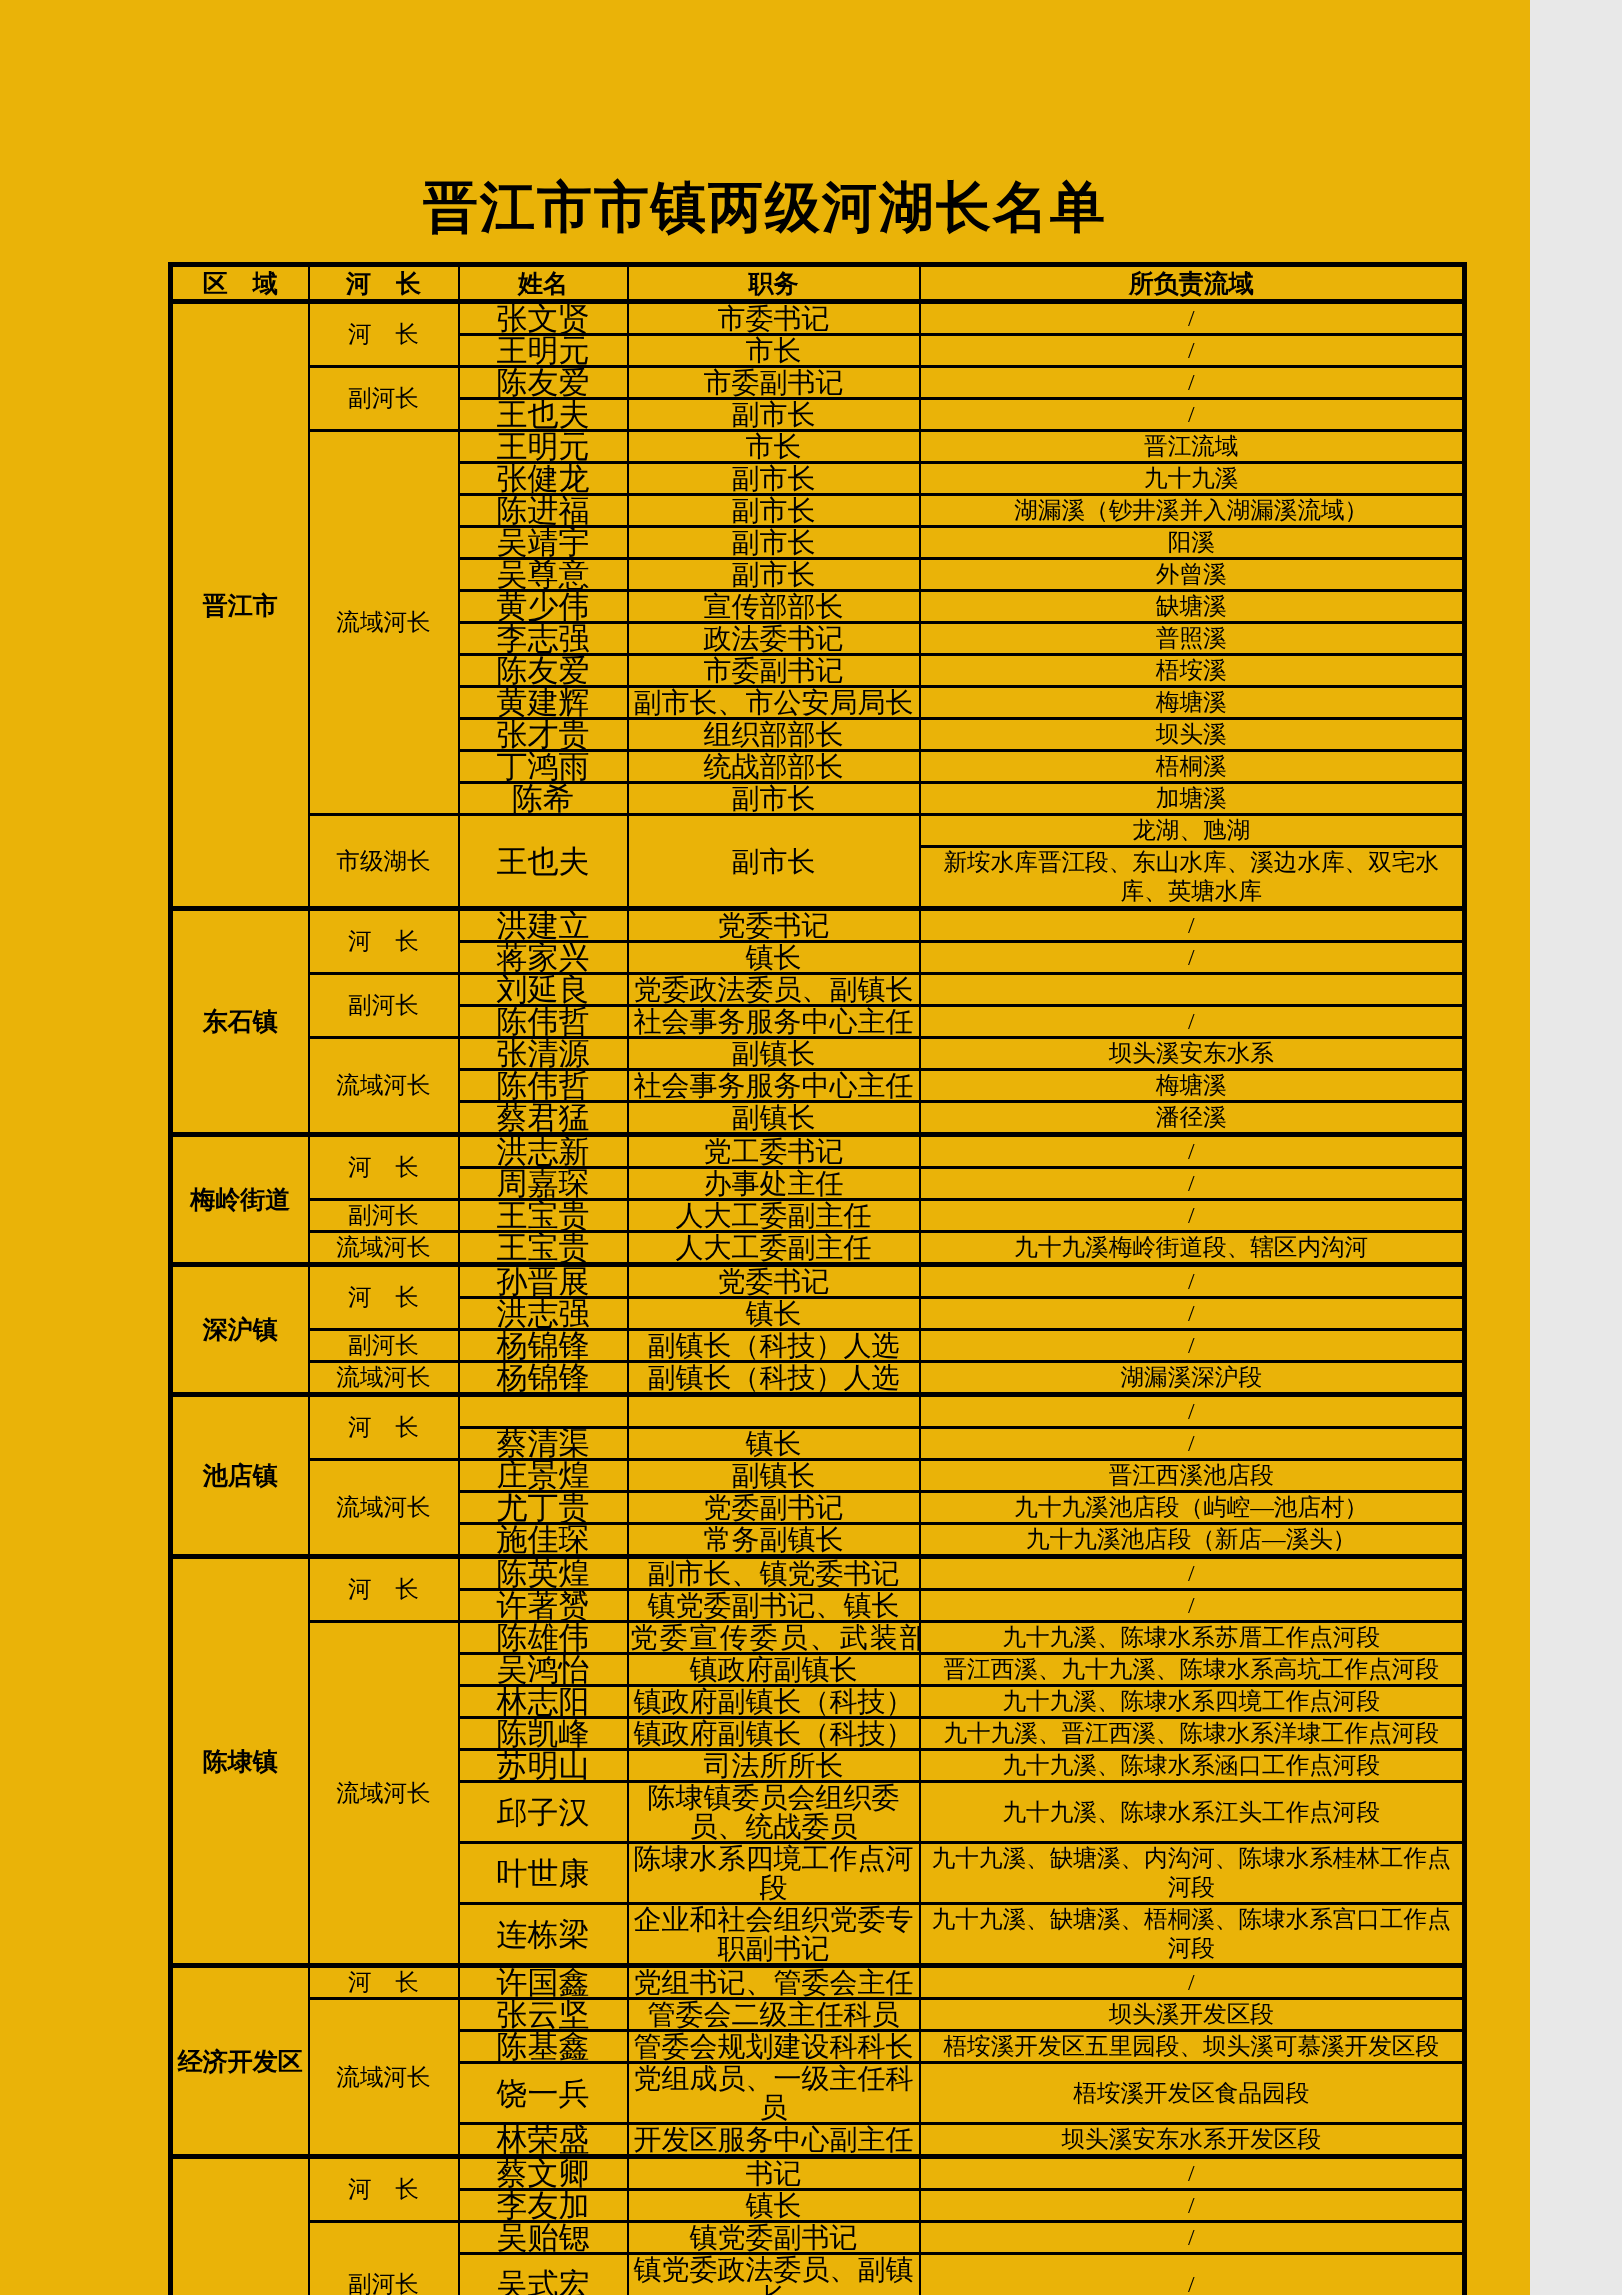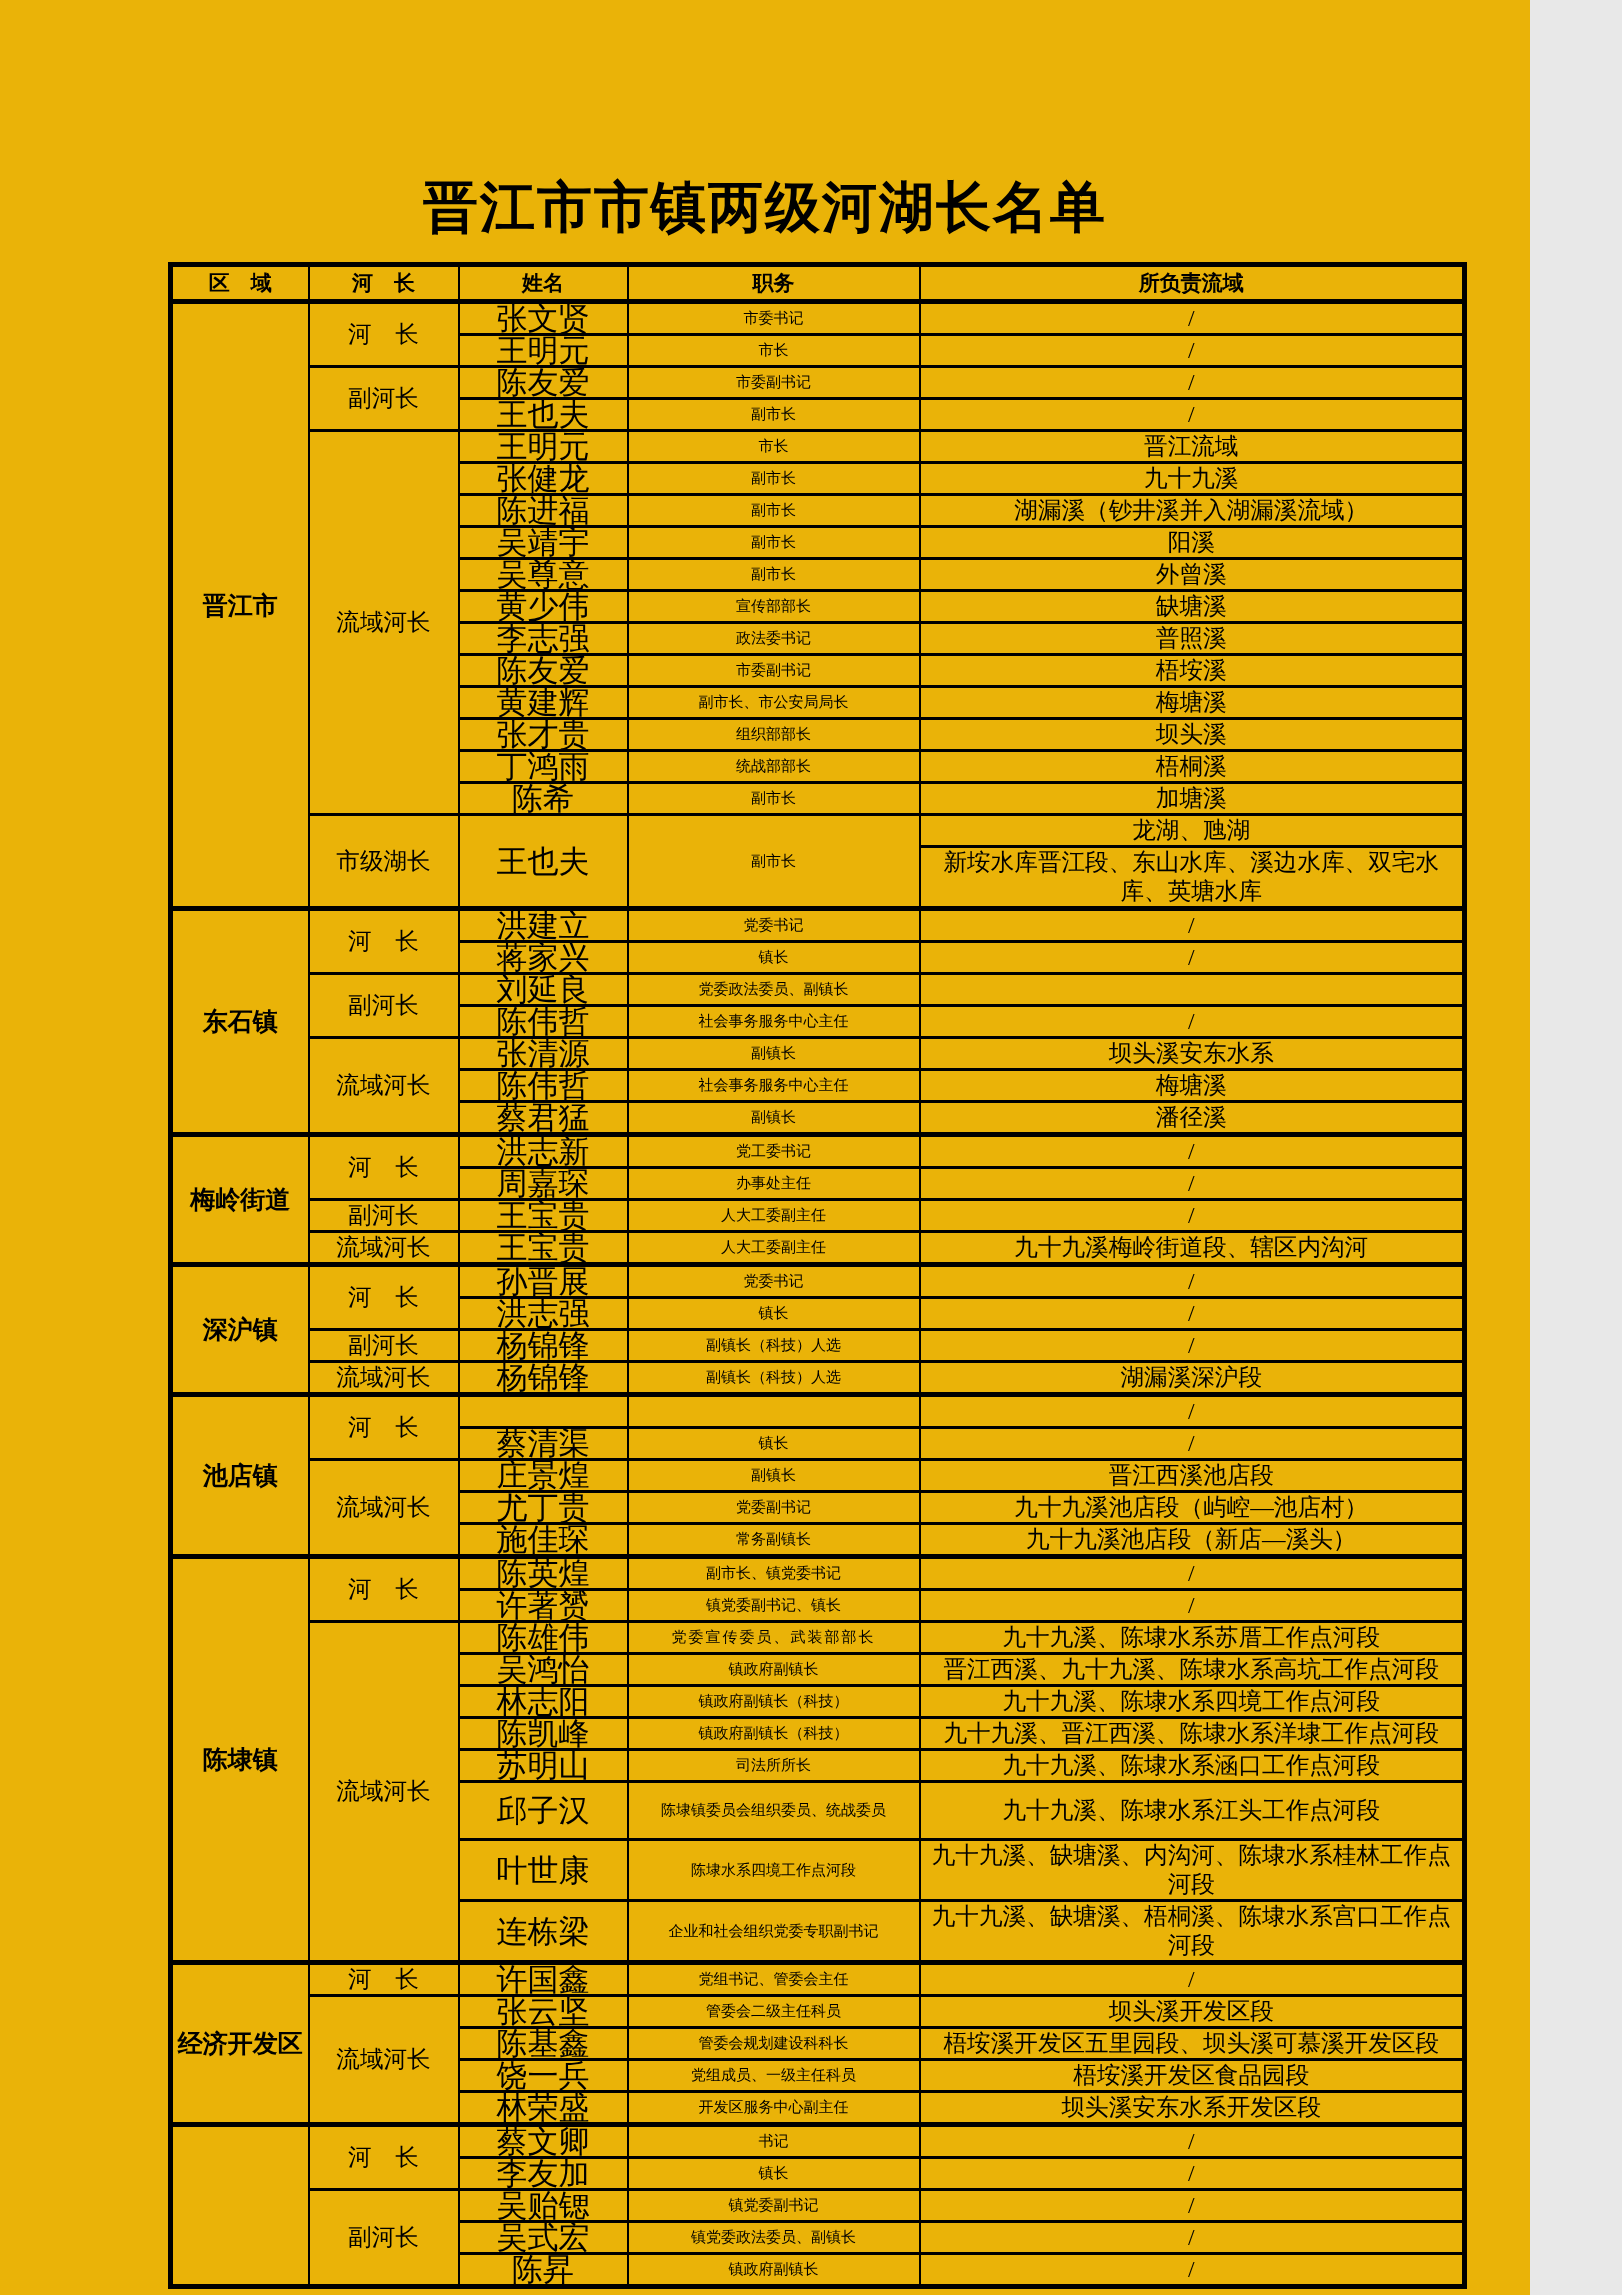--- a/index.html
+++ b/index.html
@@ -37,29 +37,29 @@
     vertical-align:middle;
     padding:0 1.3px;
     line-height:29px;
     overflow:hidden;
     word-break:break-all;
   }
   .roster thead tr{height:37px;}
   .roster thead th{
     border-bottom-width:5.9px;
     font-weight:bold;
-    font-size:21px;
+    font-size:25px;
   }
   .roster tbody tr{height:29px;}
   .roster tbody tr.tall{height:58px;}
   .roster tbody tr.sec td{border-top-width:5.9px;}
   td.region{font-weight:bold;font-size:25px;}
   td.label{font-size:23.6px;}
   td.name{font-size:31px;}
-  td.pos{font-size:15px;}
+  td.pos{font-size:28px;}
   td.area{font-size:23.6px;}
   td.clip{white-space:nowrap;overflow:hidden;letter-spacing:2px;}
   .footer{
     position:absolute;
     top:2167px;left:0;width:100%;
     text-align:center;
     font-size:21px;
     letter-spacing:2.6px;
   }
 </style>

